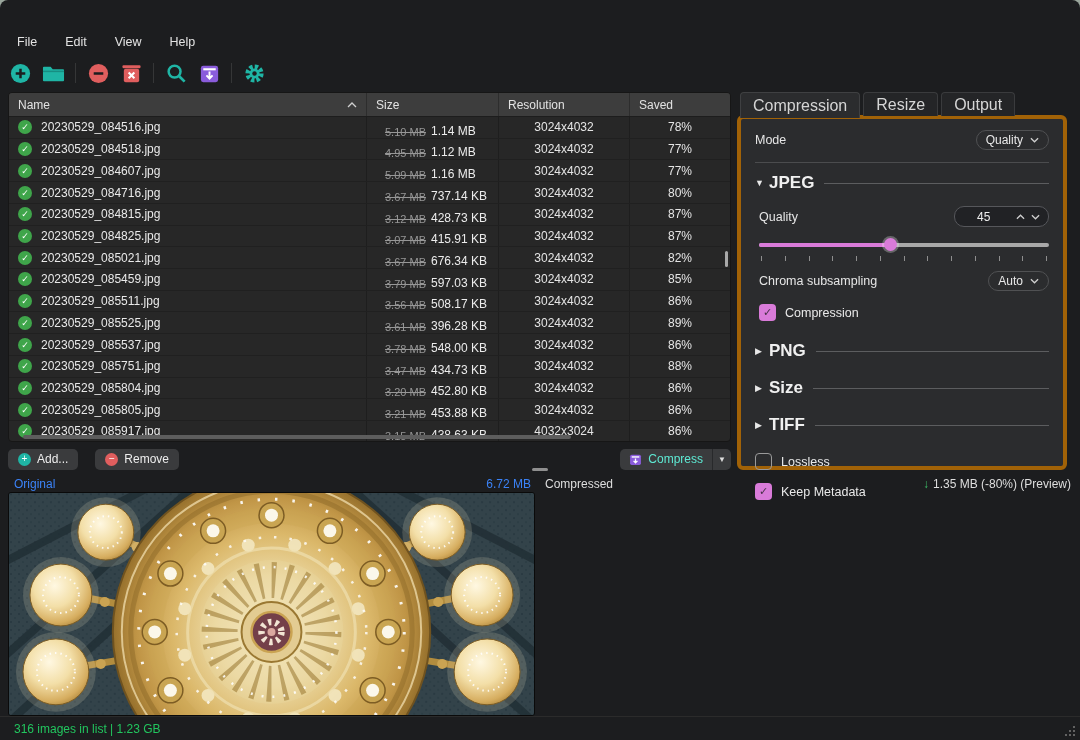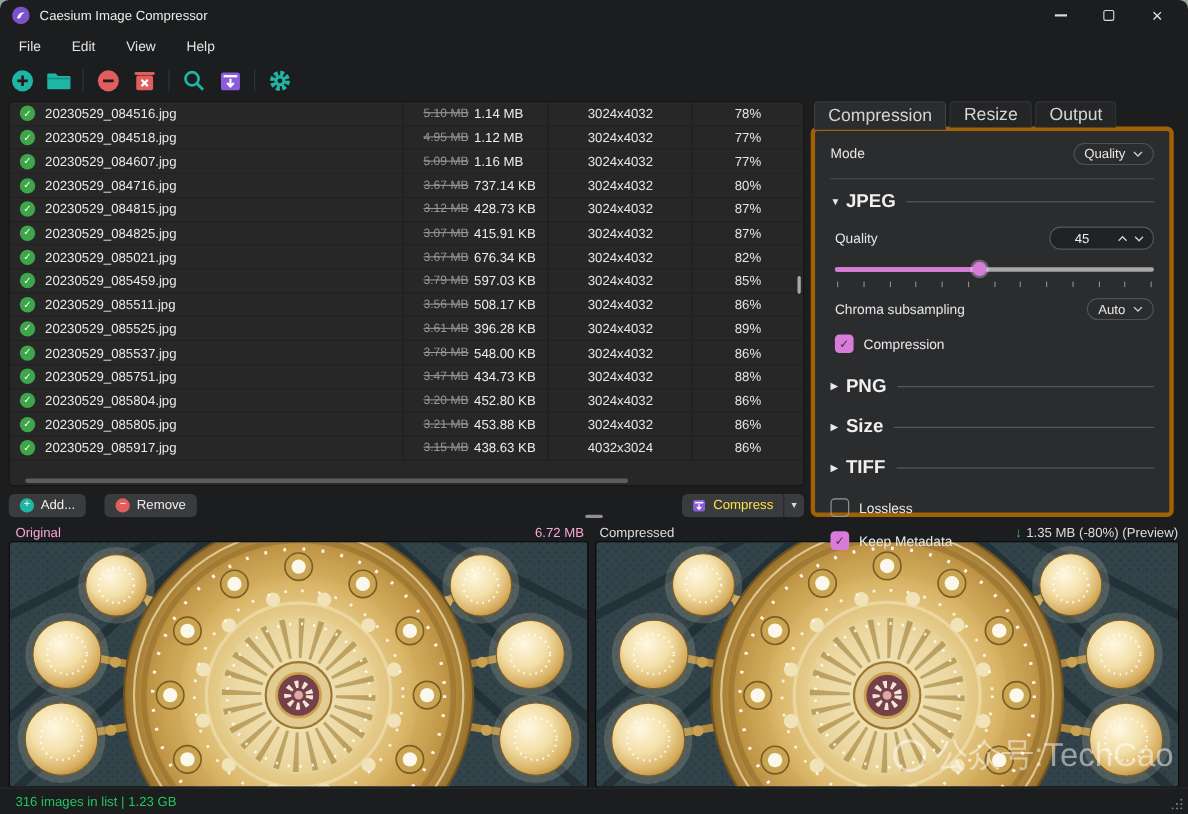--- a/index.html
+++ b/index.html
@@ -31,21 +31,21 @@
   .thead { display:flex; height:24px; background:#3d3d3d; font-size:12px; color:#e2e2e2; align-items:stretch; border-bottom:1px solid #1d1d1d; }
   .th { display:flex; align-items:center; padding:0 9px; }
   .th + .th { border-left:1px solid #2d2d2d; }
   .th-name { width:357px; justify-content:space-between; }
   .th-size { width:132px; }
   .th-res { width:131px; }
   .th-saved { flex:1; }
   .trow { display:flex; height:21.73px; align-items:stretch; font-size:12px; border-bottom:1px solid rgba(0,0,0,0.16); }
   .c-name { width:357px; display:flex; align-items:center; gap:9px; padding-left:9px; color:#e9e9e9; }
   .check { width:14px; height:14px; border-radius:50%; background:#3fa54a; color:#fff; font-size:9px; font-weight:bold; display:flex; align-items:center; justify-content:center; flex:none; }
-  .c-size { width:132px; padding-left:18px; border-left:1px solid #1e1e1e; display:flex; align-items:center; gap:5px; }
+  .c-size { width:132px; padding-left:18px; border-left:1px solid #1e1e1e; display:flex; align-items:flex-end; gap:5px; }
   .c-size s { color:#979797; font-size:11px; }
   .c-size .new { color:#ececec; }
   .c-res  { width:131px; border-left:1px solid #1e1e1e; display:flex; align-items:center; justify-content:center; color:#e5e5e5; }
   .c-saved{ flex:1; border-left:1px solid #1e1e1e; display:flex; align-items:center; justify-content:center; color:#e5e5e5; }
   .vscroll-thumb { position:absolute; right:2px; top:158px; width:3px; height:16px; background:#a9a9a9; border-radius:2px; }
   .hscroll-thumb { position:absolute; left:14px; bottom:2px; width:548px; height:4px; background:#5d5d5d; border-radius:2px; }
 
   
   .sidepanel { position:absolute; left:737px; top:92px; width:330px; height:378px; }
   .tabs { display:flex; gap:3px; padding-left:3px; height:24px; position:relative; z-index:2; }
@@ -75,62 +75,44 @@
   .cb.empty { border:1.5px solid #9a9a9a; }
   .cb-label { font-size:12.5px; color:#e9e9e9; }
   .mt18 { margin-top:18px; }
 
   
   .actionbar { position:absolute; left:8px; top:448px; width:723px; height:22px; display:flex; align-items:center; }
   .btn { height:21px; background:#3a3b3d; border-radius:5px; display:flex; align-items:center; gap:6px; padding:0 10px; font-size:12px; color:#ededed; }
   .mini-circle { width:13px; height:13px; border-radius:50%; color:#fff; font-size:10px; line-height:1; display:flex; align-items:center; justify-content:center; flex:none; }
   .btn-remove { margin-left:17px; }
   .compress-group { margin-left:auto; display:flex; height:21px; background:#3a3b3d; border-radius:5px; overflow:hidden; align-items:stretch; }
-  .compress-main { display:flex; gap:6px; padding:0 9px; align-items:center; font-size:12px; color:#fde047; }
+  .compress-main { display:flex; gap:6px; padding:0 9px; align-items:center; font-size:12px; color:#5eead4; }
   .compress-arrow { width:19px; border-left:1px solid #28292b; display:flex; align-items:center; justify-content:center; font-size:8px; color:#ddd; }
   .splitter { position:absolute; left:532px; top:468px; width:16px; height:3px; background:#8f8f8f; border-radius:2px; }
 
   
-  .ph-left  { position:absolute; top:477px; left:14px;  width:517px; display:flex; justify-content:space-between; font-size:12px; color:#f9a8d4; }
+  .ph-left  { position:absolute; top:477px; left:14px;  width:517px; display:flex; justify-content:space-between; font-size:12px; color:#3b82f6; }
   .ph-right { position:absolute; top:477px; left:545px; right:9px;   display:flex; justify-content:space-between; font-size:12px; color:#dedede; }
   .green-arrow { color:#3dbd68; margin-right:4px; }
   .preview { position:absolute; top:492px; height:224px; border:1px solid #0a0a0a; border-radius:3px; overflow:hidden; background:#1a2226; }
   .preview-original { left:8px; width:527px; }
   .preview-compressed { left:541px; width:531px; }
   .preview svg { width:100%; height:100%; display:block; }
   .watermark { position:absolute; right:4px; bottom:8px; display:flex; align-items:center; gap:8px; color:rgba(255,255,255,0.5); font-size:30px; white-space:nowrap; }
   .wm-circle { width:30px; height:30px; border:3px solid rgba(255,255,255,0.5); border-radius:50%; flex:none; }
 
   
   .statusbar { position:absolute; left:0; right:0; bottom:0; height:24px; background:#1c1d1f; border-top:1px solid #2b2b2b; display:flex; align-items:center; padding-left:14px; font-size:12px; color:#22c55e; }
   .grip { position:absolute; right:5px; bottom:4px; }
 </style>
 </head>
 <body>
 
 <div class="window">
 
-  <div class="titlebar">
-    <svg class="app-icon" viewBox="0 0 16 16">
-      <circle cx="8" cy="8" r="8" fill="#7b52c9"></circle>
-      <path d="M4.5,10.5 Q6,4.5 11.5,5.5 Q8.5,6.5 8,9 Q7.5,11.5 4.5,10.5 Z" fill="#ffffff"></path>
-    </svg>
-    <span class="title-text">Caesium Image Compressor</span>
-    <div class="win-controls">
-      <div class="win-btn">
-          <span class="glyph-min"></span>
-        </div>
-      <div class="win-btn">
-          <span class="glyph-max"></span>
-        </div>
-      <div class="win-btn">
-          <span class="glyph-close">✕</span>
-        </div>
-    </div>
-  </div>
 
   <div class="menubar">
     <span class="menu-item">File</span>
     <span class="menu-item">Edit</span>
     <span class="menu-item">View</span>
     <span class="menu-item">Help</span>
   </div>
 
   <div class="toolbar">
     <div class="tb-btn">
@@ -177,20 +159,37 @@
     <div class="tb-btn">
       <svg width="23" height="23" viewBox="0 0 24 24">
         <circle cx="12" cy="12" r="7" fill="none" stroke="#1fb5a5" stroke-width="5" stroke-dasharray="3.4 2.1"></circle>
         <circle cx="12" cy="12" r="5.2" fill="#1fb5a5"></circle>
         <circle cx="12" cy="12" r="2.3" fill="#1c1d1f"></circle>
       </svg>
     </div>
   </div>
 
   <div class="filelist">
+    <div class="thead">
+      <div class="th th-name">
+        <span>Name</span>
+        <svg width="10" height="6" viewBox="0 0 10 6">
+            <path d="M1,5 L5,1 L9,5" stroke="#cfcfcf" stroke-width="1.3" fill="none"></path>
+          </svg>
+      </div>
+      <div class="th th-size">
+          <span>Size</span>
+        </div>
+      <div class="th th-res">
+          <span>Resolution</span>
+        </div>
+      <div class="th th-saved">
+          <span>Saved</span>
+        </div>
+    </div>
     <div class="tbody">
 
         <div class="trow">
           <div class="c-name">
             <span class="check">✓</span>
             <span>20230529_084516.jpg</span>
           </div>
           <div class="c-size">
             <s>5.10 MB</s>
             <span class="new">1.14 MB</span>
@@ -710,29 +709,20 @@
         <circle cx="263" cy="140" r="4" fill="#dba9a0"></circle>
       </symbol>
     </defs>
   </svg>
 
   <div class="preview preview-original">
     <svg viewBox="0 0 526 224" preserveAspectRatio="xMidYMid slice">
         <use href="#chandelier"></use>
       </svg>
   </div>
-  <div class="preview preview-compressed">
-    <svg viewBox="0 0 526 224" preserveAspectRatio="xMidYMid slice">
-        <use href="#chandelier"></use>
-      </svg>
-    <div class="watermark">
-      <span class="wm-circle"></span>
-      <span>公众号:TechCao</span>
-    </div>
-  </div>
 
   <div class="statusbar">
     <span>316 images in list | 1.23 GB</span>
     <svg class="grip" width="10" height="10" viewBox="0 0 10 10">
       <g fill="#7a7a7a">
           <circle cx="9" cy="1" r="1"></circle>
           <circle cx="9" cy="5" r="1"></circle>
           <circle cx="9" cy="9" r="1"></circle>
           <circle cx="5" cy="5" r="1"></circle>
           <circle cx="5" cy="9" r="1"></circle>

